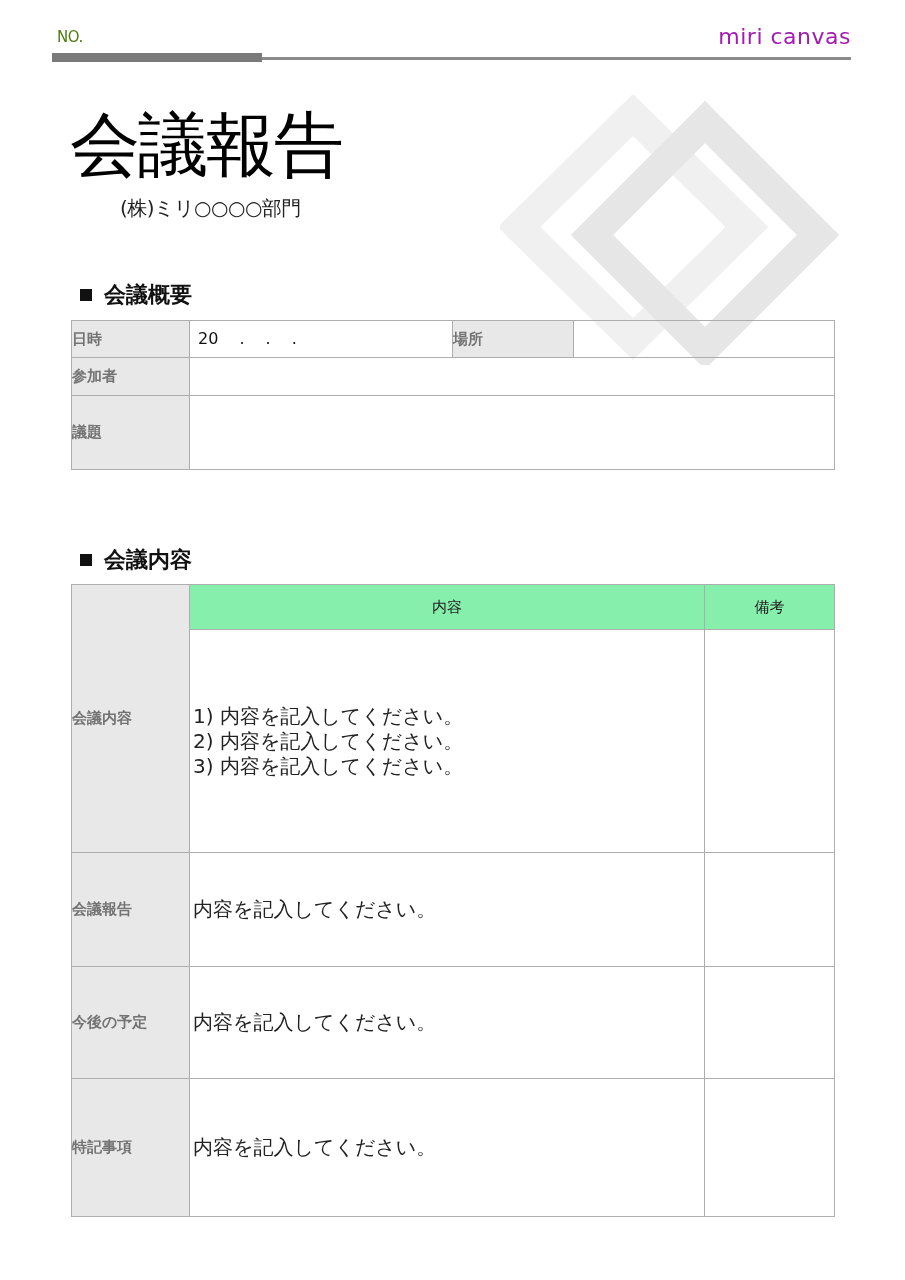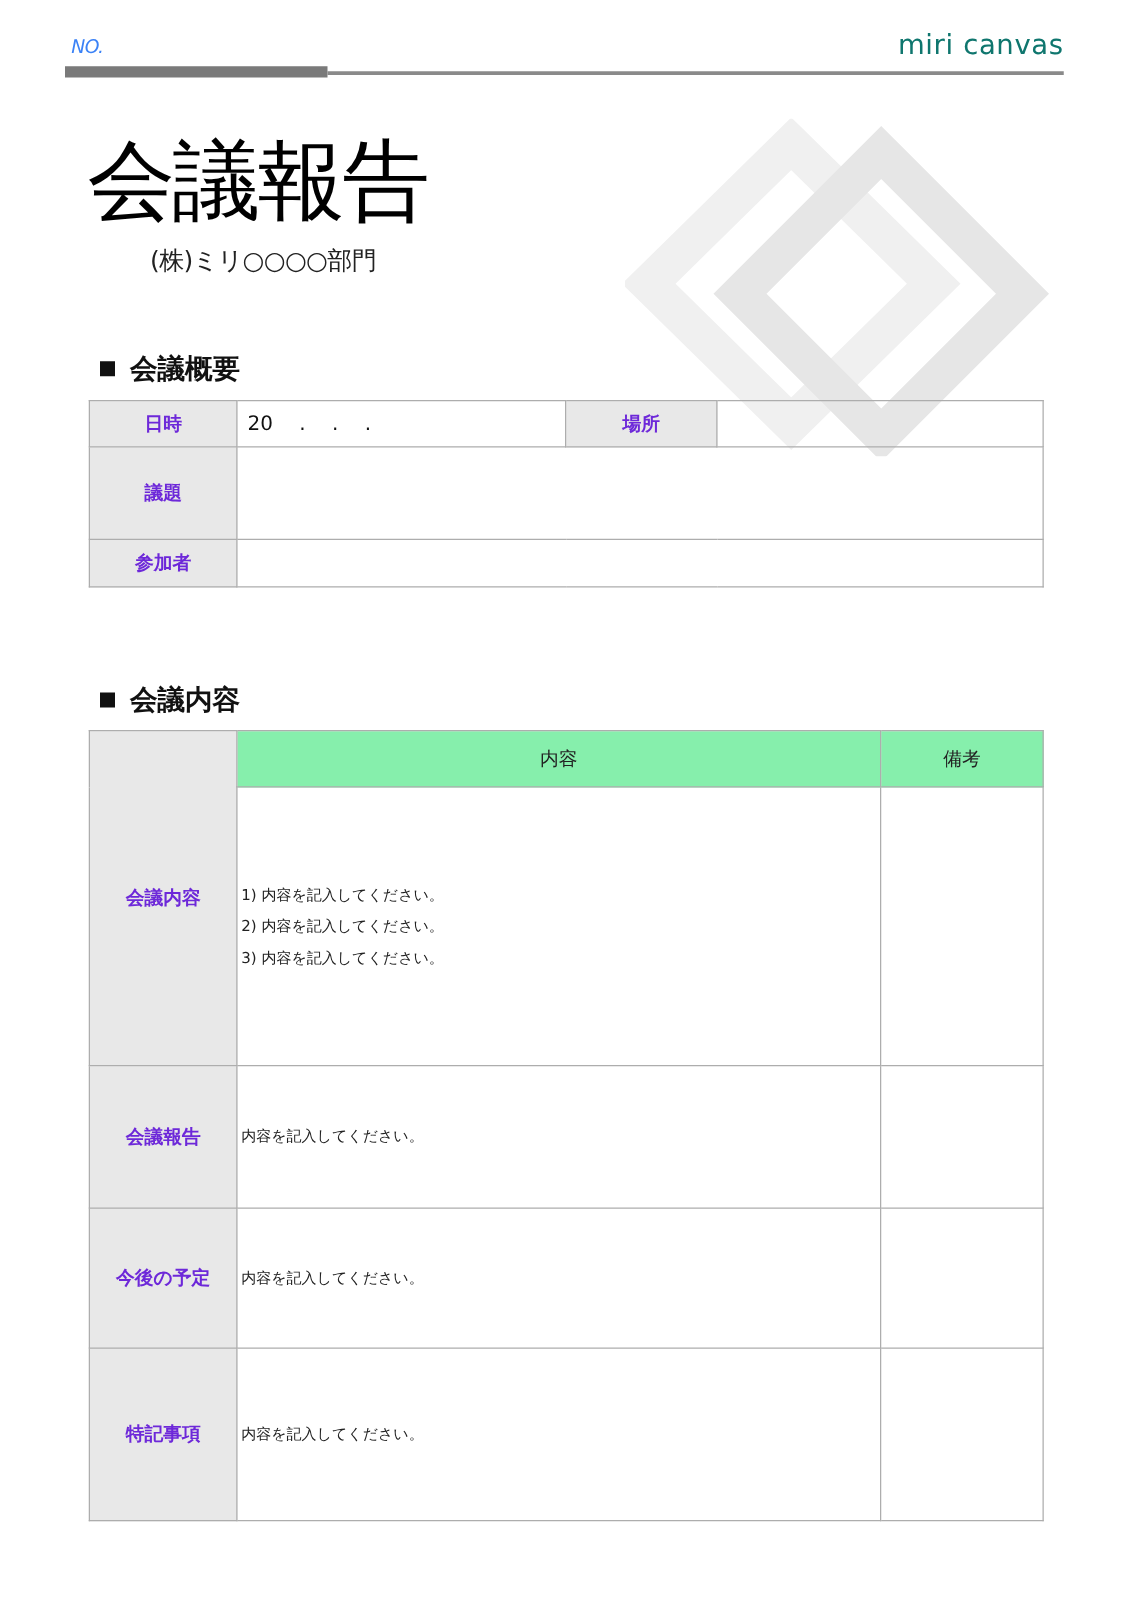--- a/index.html
+++ b/index.html
@@ -1,46 +1,46 @@
 <!DOCTYPE html>
 <html><head>
 <meta charset="utf-8">
 <style>
   html, body { margin: 0; padding: 0; background: #ffffff; }
   body { width: 905px; height: 1280px; position: relative; overflow: hidden;
          font-family: "DejaVu Sans", "Liberation Sans", sans-serif; color: #111; }
   .abs { position: absolute; }
 
-  .no-label { left: 57px; top: 28px; font-size: 15px; color: #3b82f6; letter-spacing: -0.5px; font-style: italic; }
-  .brand { right: 54px; top: 24px; font-size: 22px; color: #0f766e; letter-spacing: 0.5px;
+  .no-label { left: 57px; top: 28px; font-size: 15px; color: #4d7c0f; letter-spacing: -0.5px; }
+  .brand { right: 54px; top: 24px; font-size: 22px; color: #a21caf; letter-spacing: 0.5px;
            font-family: "DejaVu Sans", sans-serif; font-weight: normal; }
   .bar-thick { left: 52px; top: 53px; width: 210px; height: 9px; background: #7a7a7a; }
   .bar-thin { left: 262px; top: 57px; width: 589px; height: 3px; background: #8a8a8a; }
 
   .deco { left: 500px; top: 95px; width: 345px; height: 270px; }
 
   .title { left: 70px; top: 100px; font-size: 70px; font-weight: normal; letter-spacing: -2px; color: #000; line-height: 90px; }
   .subtitle { left: 72px; top: 195px; font-size: 20px; color: #222; letter-spacing: -0.5px; margin-left: 48px; }
 
   .section-head { font-size: 22px; font-weight: bold; color: #111; display: flex; align-items: center; }
   .section-head .sq { width: 12px; height: 12px; background: #111; margin-right: 12px; }
   .sec1 { left: 80px; top: 280px; }
   .sec2 { left: 80px; top: 545px; }
 
   table { border-collapse: collapse; position: absolute; table-layout: fixed; }
   td { border: 1.5px solid #adadad; font-size: 15px; padding: 0; }
-  td.lbl { background: #e8e8e8; text-align: center; color: #6d28d9; font-weight: bold; }
+  td.lbl { background: #e8e8e8; text-align: left; color: #737373; font-weight: bold; }
   td.val { background: transparent; }
 
   .t1 { left: 71px; top: 320px; width: 763px; }
   .t1 td.val { padding-left: 8px; font-size: 16px; margin-left: 44px; }
 
   .t2 { left: 71px; top: 584px; width: 763px; }
   .t2 td.hdr { background: #86efac; text-align: center; color: #222; font-size: 15px; }
-  .t2 td.body { padding-left: 3px; font-size: 12px; color: #222; line-height: 25px; vertical-align: middle; }
+  .t2 td.body { padding-left: 3px; font-size: 20px; color: #222; line-height: 25px; vertical-align: middle; }
   .t2 td.note { background: transparent; }
 </style>
 </head>
 <body>
 
 <div class="abs no-label">NO.</div>
 <div class="abs brand">miri canvas</div>
 <div class="abs bar-thick"></div>
 <div class="abs bar-thin"></div>
 
@@ -66,26 +66,26 @@
       <col style="width:121px">
       <col style="width:261px">
   </colgroup>
   <tbody>
       <tr style="height:37px">
     <td class="lbl">日時</td>
     <td class="val">20　 .　 .　 .</td>
     <td class="lbl">場所</td>
     <td class="val"></td>
   </tr>
+  <tr style="height:38px">
+    <td class="lbl">参加者</td>
+    <td class="val" colspan="3"></td>
+  </tr>
   <tr style="height:74px">
     <td class="lbl">議題</td>
-    <td class="val" colspan="3"></td>
-  </tr>
-  <tr style="height:38px">
-    <td class="lbl">参加者</td>
     <td class="val" colspan="3"></td>
   </tr>
 </tbody>
   </table>
 
 <div class="abs section-head sec2">
   <span class="sq"></span>
   <span>会議内容</span>
 </div>
 

